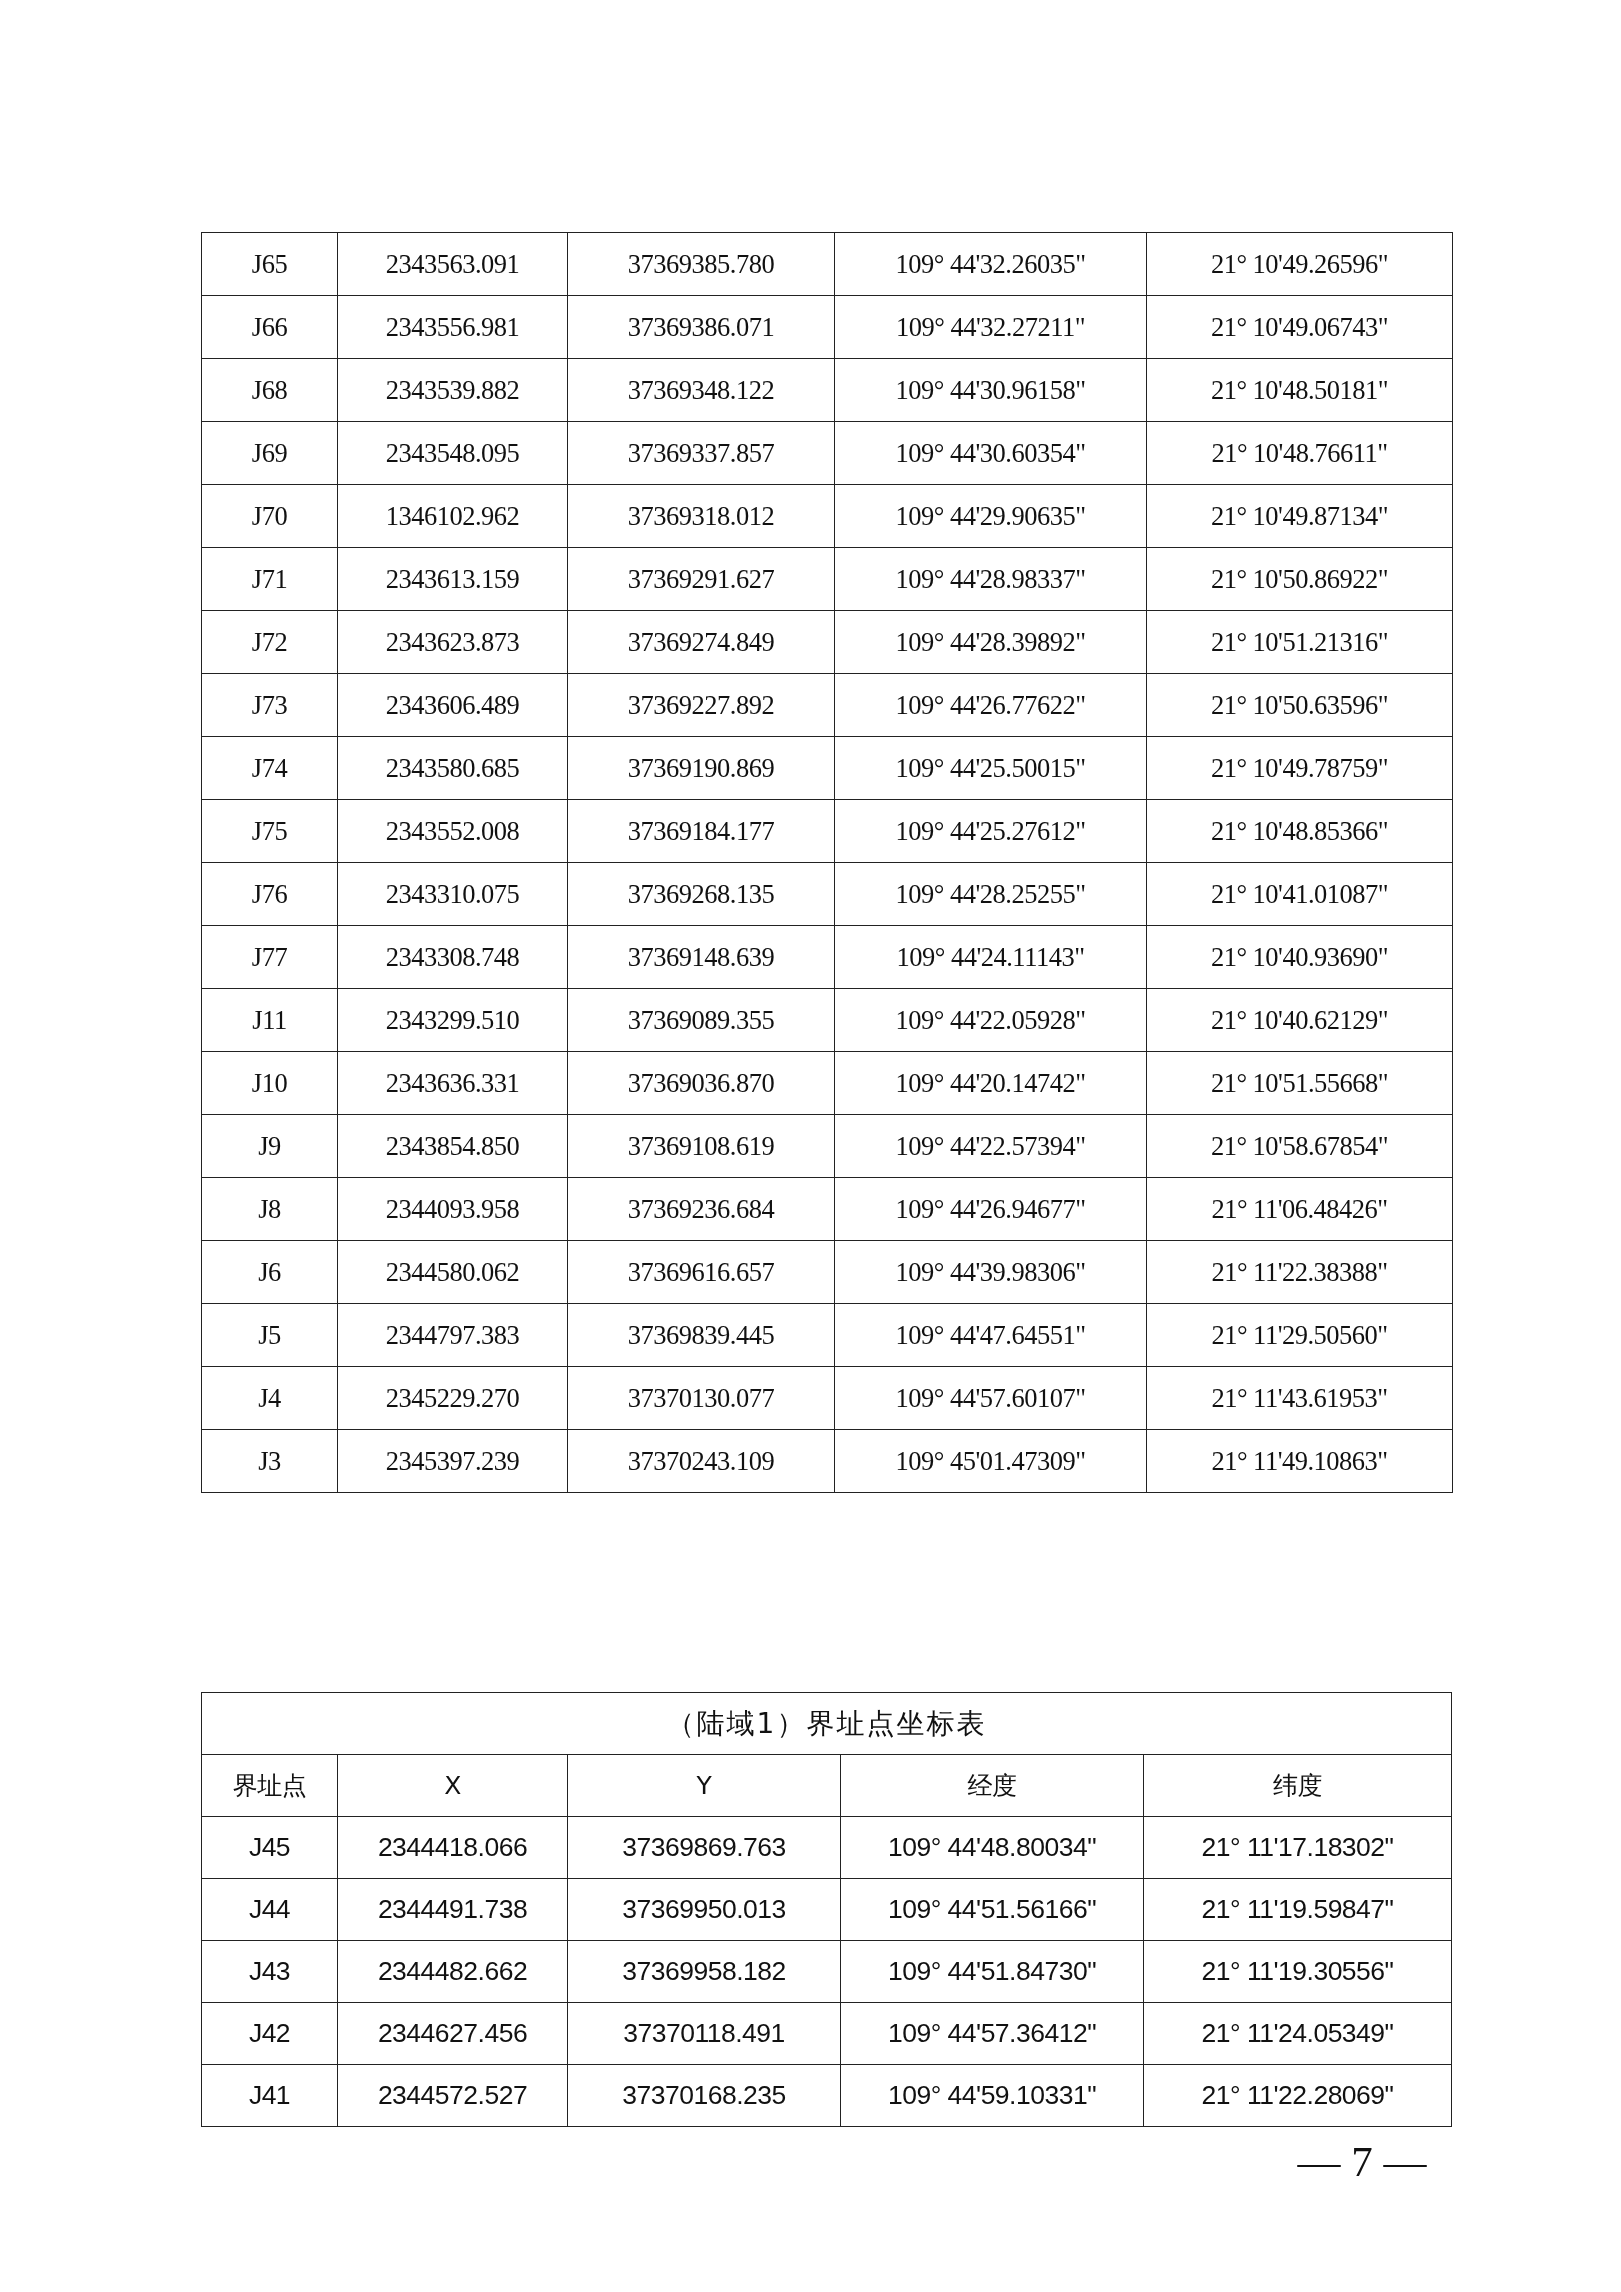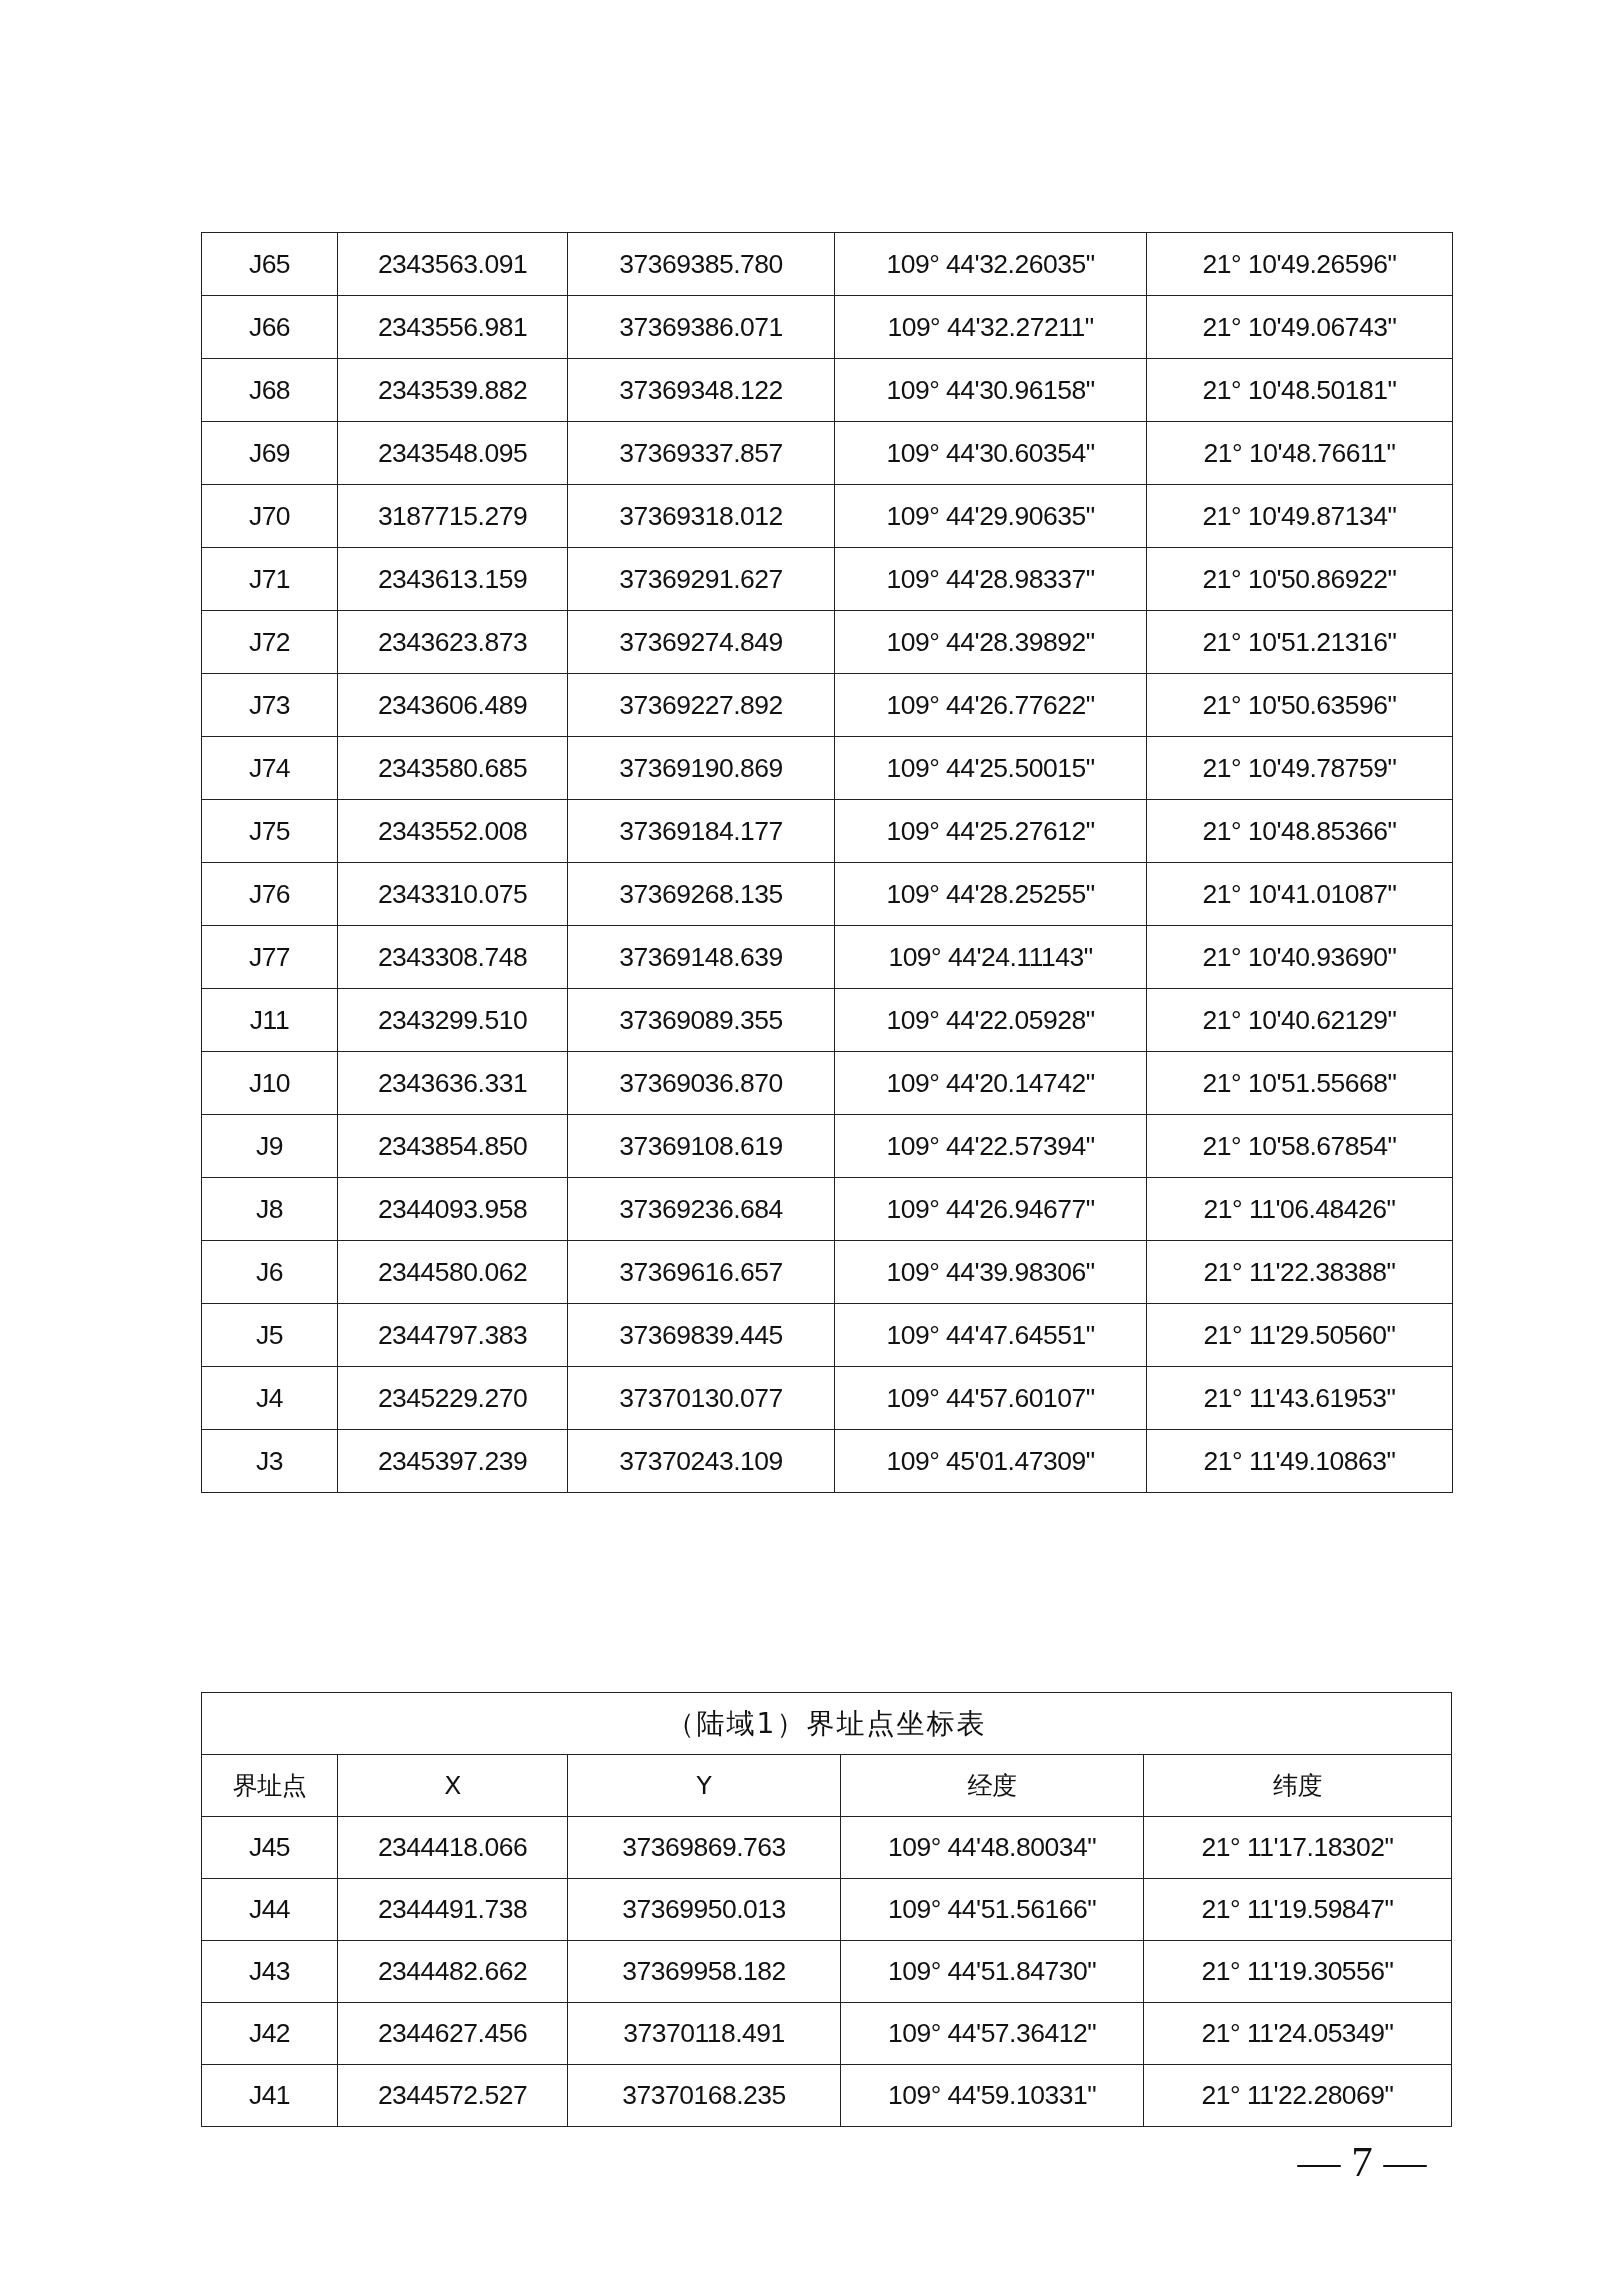--- a/index.html
+++ b/index.html
@@ -2,21 +2,21 @@
 <html><head>
 <meta charset="utf-8">
 <style>
   html, body { margin: 0; padding: 0; background: #ffffff; }
   body { width: 1621px; height: 2293px; position: relative; overflow: hidden;
          font-family: "Liberation Sans", "DejaVu Sans", sans-serif; color: #111; }
   table { position: absolute; border-collapse: collapse; table-layout: fixed; }
   td { border: 1.5px solid #222; text-align: center; vertical-align: middle;
        font-size: 26.5px; padding: 0; white-space: nowrap; letter-spacing: -0.5px; }
   #t1 { left: 201px; top: 232px; width: 1251px; }
-  #t1 tr { height: 63px; }
+  #t1 tr { height: 63px; font-family: Liberation Serif, serif; }
   #t2 { left: 201px; top: 1692px; width: 1251px; }
   #t2 tr { height: 62px; }
   .title-cell { font-size: 28px; letter-spacing: 2px; font-family: "DejaVu Sans", sans-serif; }
   .hdr td { font-size: 25px; font-family: "DejaVu Sans", sans-serif; }
   #page-num { position: absolute; left: 1274px; top: 2137px; width: 176px; text-align: center;
               font-family: "Liberation Serif", "DejaVu Serif", serif; font-size: 43px; }
 </style>
 </head>
 <body>
 
@@ -52,21 +52,21 @@
       </tr>
       <tr>
         <td>J69</td>
         <td>2343548.095</td>
         <td>37369337.857</td>
         <td>109°  44'30.60354"</td>
         <td>21°  10'48.76611"</td>
       </tr>
       <tr>
         <td>J70</td>
-        <td>3187715.279</td>
+        <td>1346102.962</td>
         <td>37369318.012</td>
         <td>109°  44'29.90635"</td>
         <td>21°  10'49.87134"</td>
       </tr>
       <tr>
         <td>J71</td>
         <td>2343613.159</td>
         <td>37369291.627</td>
         <td>109°  44'28.98337"</td>
         <td>21°  10'50.86922"</td>

